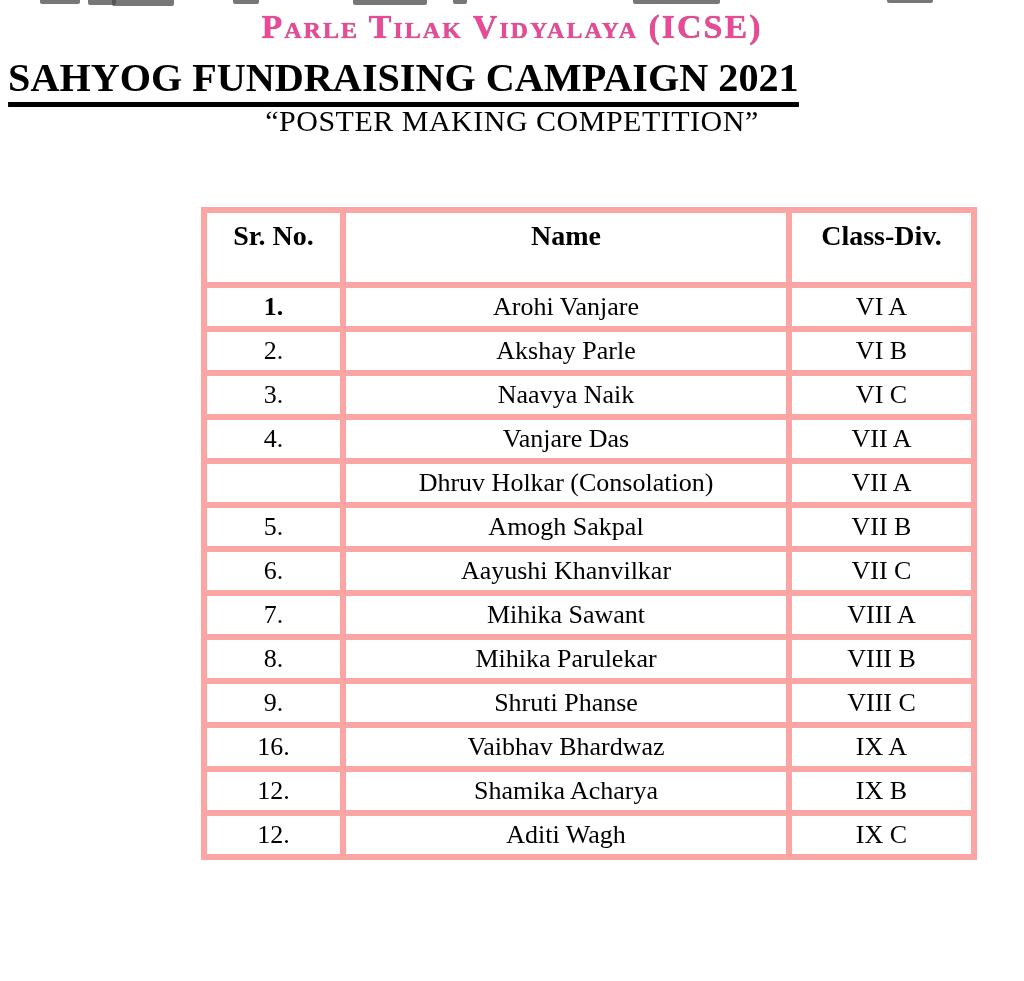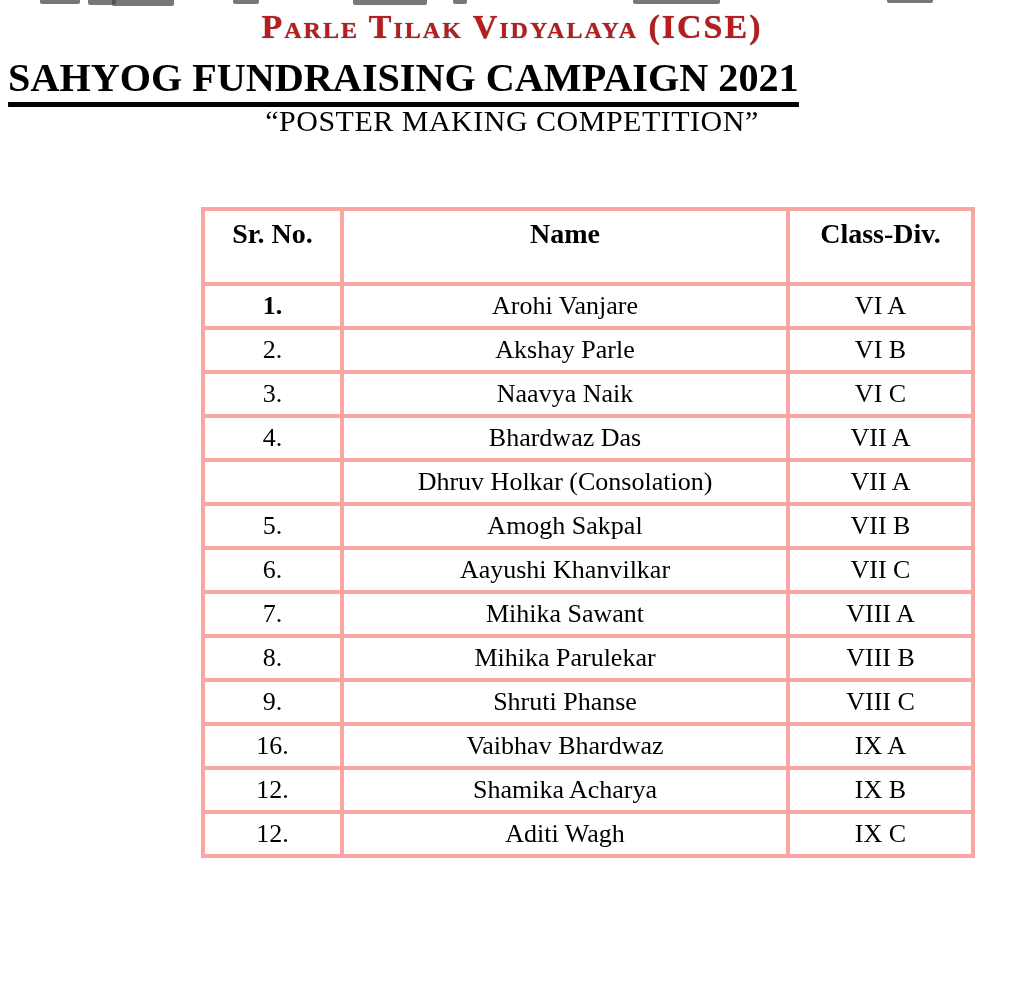--- a/index.html
+++ b/index.html
@@ -26,21 +26,21 @@
   .title-school {
     position: absolute;
     top: 8px;
     left: 0;
     width: 100%;
     text-align: center;
     font-size: 34px;
     font-weight: bold;
     font-variant: small-caps;
     letter-spacing: 2px;
-    color: #b91c1c;
+    color: #ec4899;
     text-shadow: 0 0 1px #555;
   }
   .title-campaign {
     position: absolute;
     top: 53px;
     left: 0;
     width: 100%;
     font-size: 41px;
     font-weight: bold;
     letter-spacing: 0px;
@@ -65,21 +65,21 @@
   table.results {
     position: absolute;
     left: 201px;
     top: 207px;
     width: 770px;
     border-collapse: collapse;
     table-layout: fixed;
     border: 3px solid #1b1b1b;
   }
   table.results th, table.results td {
-    border: 4px solid #fca5a5;
+    border: 6px solid #fca5a5;
     text-align: center;
     overflow: hidden;
     white-space: nowrap;
   }
   table.results th {
     height: 75px;
     vertical-align: top;
     padding-top: 7px;
     font-size: 28px;
     font-weight: bold;
@@ -138,21 +138,21 @@
           <td>Akshay Parle</td>
           <td>VI B</td>
         </tr>
         <tr>
           <td>3.</td>
           <td>Naavya Naik</td>
           <td>VI C</td>
         </tr>
         <tr>
           <td>4.</td>
-          <td>Bhardwaz Das</td>
+          <td>Vanjare Das</td>
           <td>VII A</td>
         </tr>
         <tr>
           <td></td>
           <td>Dhruv Holkar (Consolation)</td>
           <td>VII A</td>
         </tr>
         <tr>
           <td>5.</td>
           <td>Amogh Sakpal</td>

